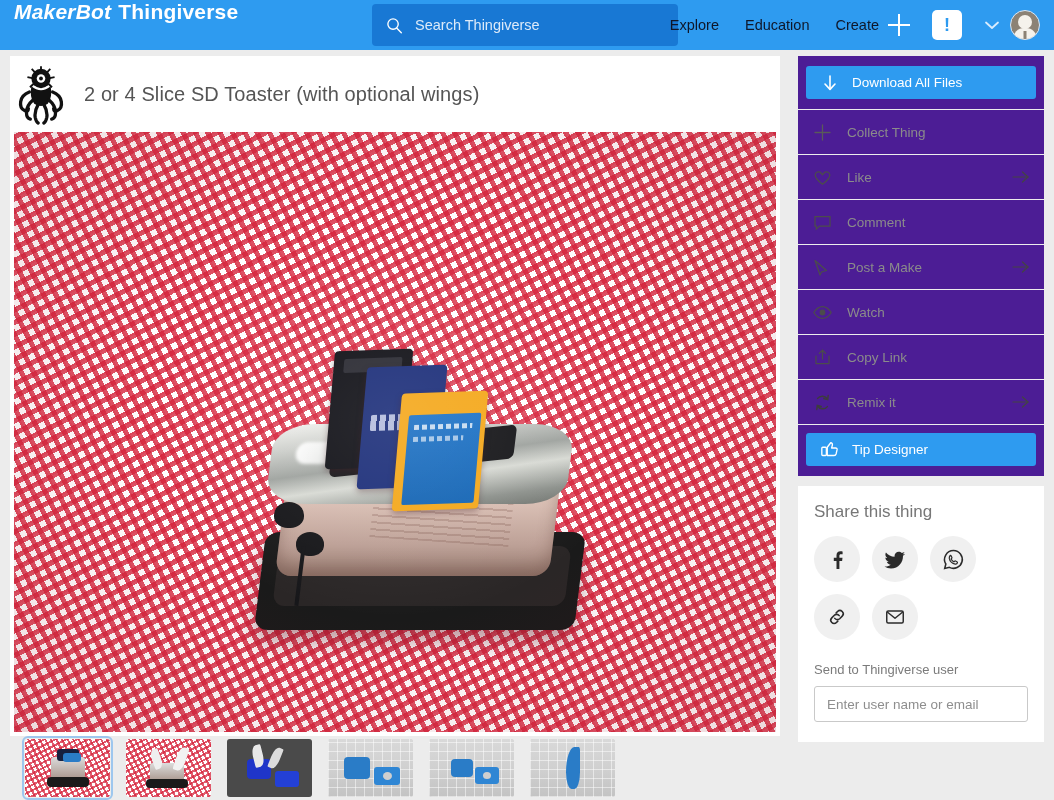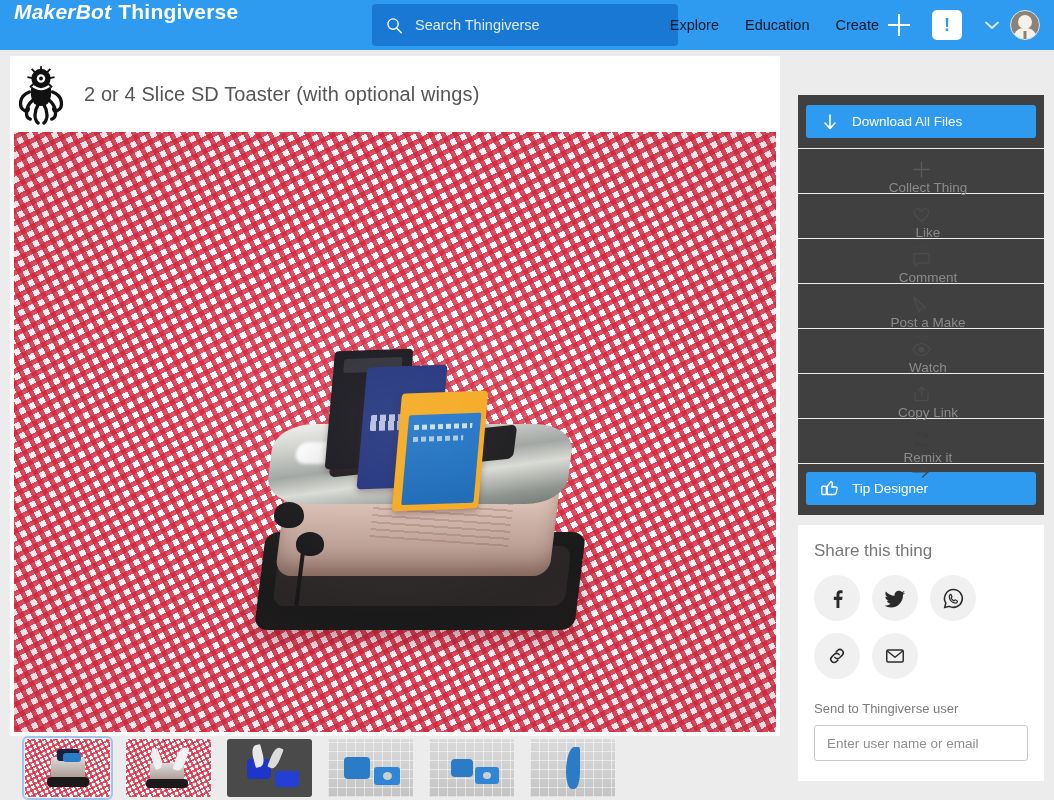--- a/index.html
+++ b/index.html
@@ -237,33 +237,33 @@
     content:""; position:absolute; inset:0;
     background-image:
       repeating-linear-gradient(0deg, rgba(255,255,255,.5) 0 1px, rgba(255,255,255,0) 1px 9px),
       repeating-linear-gradient(90deg, rgba(255,255,255,.5) 0 1px, rgba(255,255,255,0) 1px 9px);
   }
   .th-dark { position:absolute; inset:0; background:#4a4a4a; }
   .th-obj { position: absolute; border-radius: 3px; }
 
   
   .side { position: absolute; left: 798px; top: 6px; width: 246px; }
-  .card-panel { background: #404040; margin-top: 39px; }
+  .card-panel { background: #4c1d95; }
   .dl-wrap { padding: 10px 8px; }
   .btn-primary {
     height: 33px; background: #2e9bf0; border-radius: 3px;
     display: flex; align-items: center; cursor: pointer;
     border: none; width: 100%;
     font-family: "Liberation Sans", sans-serif;
   }
   .btn-primary .bp-icon { width: 20px; margin-left: 14px; flex: none; }
   .btn-primary .bp-label { color: #ffffff; font-size: 13.5px; margin-left: 12px; }
   .row {
     height: 45px; display: flex; align-items: center;
-    border-top: 1px solid #ededed; cursor: pointer; padding: 10px 14px; flex-direction: column;
+    border-top: 1px solid #ededed; cursor: pointer; padding: 16px 14px;
   }
   .row .r-icon { width: 21px; height: 21px; flex: none; }
   .row .r-label { font-size: 13.5px; color: #8b8b8b; margin-left: 14px; flex: 1; }
   .row .r-arrow { width: 18px; height: 14px; flex: none; }
   .tip-wrap { padding: 8px 8px 10px 8px; border-top: 1px solid #ededed; }
 
   .share {
     background: #ffffff; margin-top: 10px; padding: 16px 16px 20px 16px;
   }
   .share-title { font-size: 17px; color: #777777; font-weight: 400; }

